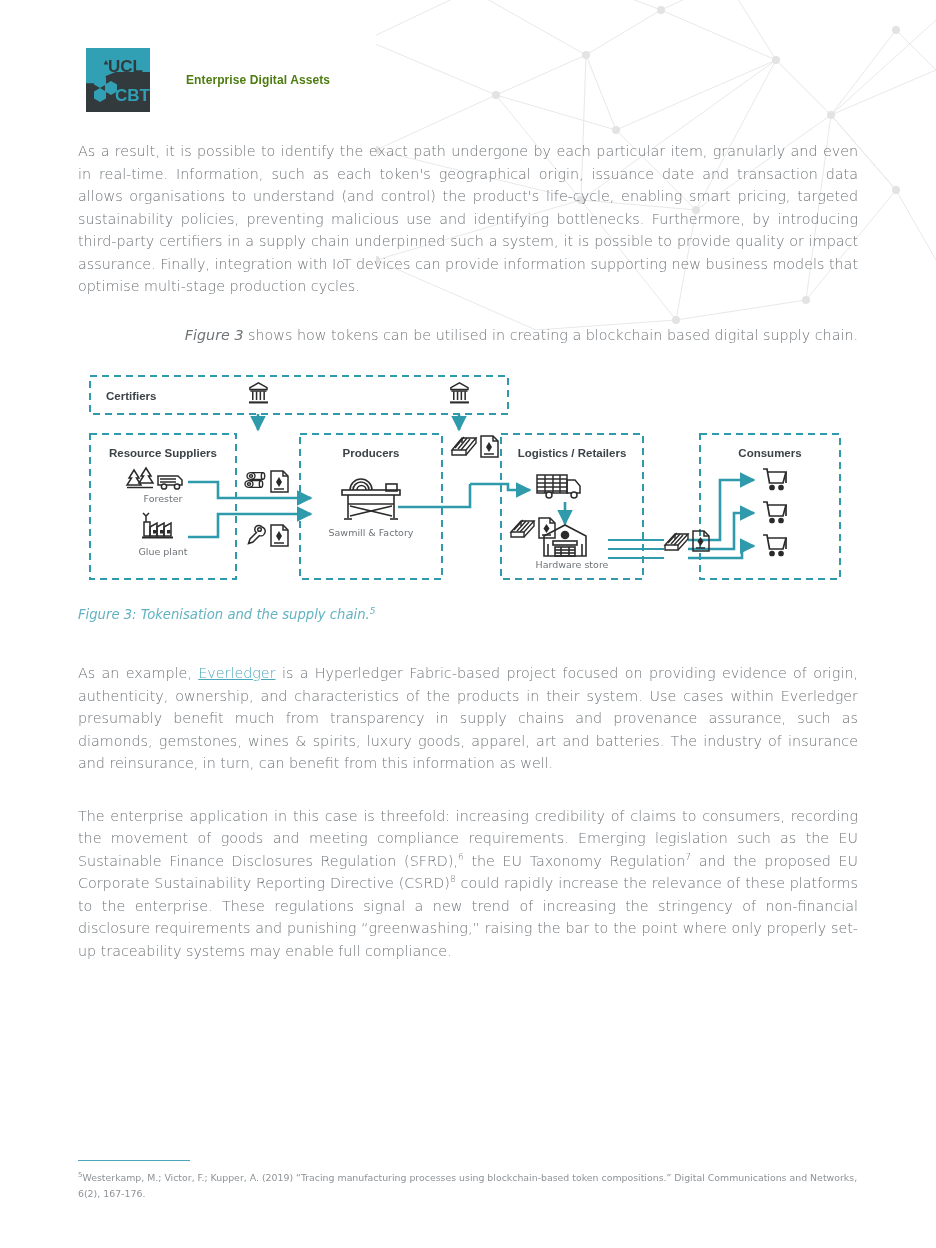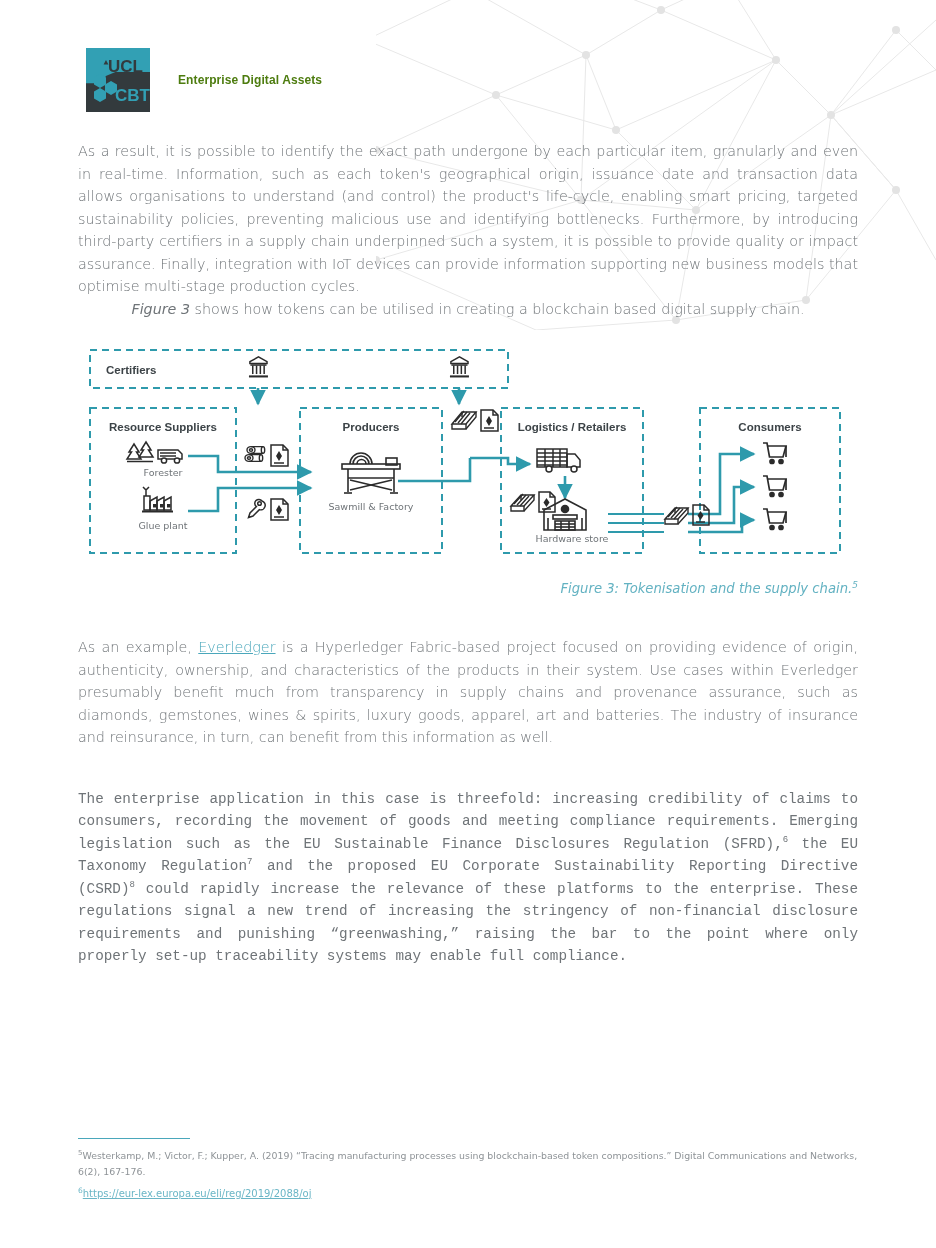--- a/index.html
+++ b/index.html
@@ -33,21 +33,21 @@
     height: 1248px;
     padding: 0 78px;
   }
 
   
   .doc-header {
     display: flex;
     align-items: center;
     padding-top: 48px;
     padding-left: 8px;
-    gap: 28px;
+    gap: 36px;
   }
   .logo-mark {
     position: relative;
     width: 64px; height: 64px;
     background: #32A0B4;
     flex: 0 0 auto;
     overflow: hidden;
   }
   .logo-mark .lower {
     position: absolute;
@@ -67,37 +67,37 @@
   
   .para {
     color: #6f7478;
     font-size: 14.3px;
     line-height: 22.5px;
     text-align: justify;
     font-family: "DejaVu Sans", sans-serif;
     font-weight: 300;
   }
   #para-intro { margin-top: 28px; }
-  #para-figure-lead { text-align: center; }
+  #para-figure-lead { margin-top: 26px; text-align: right; }
   #para-everledger { margin-top: 40px; }
-  #para-enterprise { margin-top: 39px; font-family: Liberation Mono, monospace; }
+  #para-enterprise { margin-top: 30px; }
 
   .ital { font-style: italic; }
   .link {
     color: #4aa7bb;
     text-decoration: underline;
   }
   sup { font-size: 9px; vertical-align: super; line-height: 0; }
 
   
   .figure-wrap { margin-top: 26px; }
   #supply-chain-diagram { display: block; }
   .figure-caption {
     margin-top: 10px;
-    text-align: right;
+    text-align: left;
     font-style: italic;
     font-size: 13.2px;
     color: #63b2c2;
     font-family: "DejaVu Sans", sans-serif;
   }
 
   
   .footnotes {
     position: absolute;
     left: 78px;
@@ -427,18 +427,17 @@
 
   <p class="para" id="para-everledger"><span>As an example, </span><a class="link" href="#">Everledger</a><span> is a Hyperledger Fabric-based project focused on providing evidence of origin, authenticity, ownership, and characteristics of the products in their system. Use cases within Everledger presumably benefit much from transparency in supply chains and provenance assurance, such as diamonds, gemstones, wines &amp; spirits, luxury goods, apparel, art and batteries. The industry of insurance and reinsurance, in turn, can benefit from this information as well.</span></p>
 
   <p class="para" id="para-enterprise"><span>The enterprise application in this case is threefold: increasing credibility of claims to consumers, recording the movement of goods and meeting compliance requirements. Emerging legislation such as the EU Sustainable Finance Disclosures Regulation (SFRD),</span><sup>6</sup><span> the EU Taxonomy Regulation</span><sup>7</sup><span> and the proposed EU Corporate Sustainability Reporting Directive (CSRD)</span><sup>8</sup><span> could rapidly increase the relevance of these platforms to the enterprise. These regulations signal a new trend of increasing the stringency of non-financial disclosure requirements and punishing “greenwashing,” raising the bar to the point where only properly set-up traceability systems may enable full compliance.</span></p>
 
   <div class="footnotes">
     <div class="footnote-rule"></div>
 
     <div class="footnote"><span class="fn-num">5</span><span>Westerkamp, M.; Victor, F.; Kupper, A. (2019) “Tracing manufacturing processes using blockchain-based token compositions.” Digital Communications and Networks, 6(2), 167-176.</span></div>
 
-    <div class="footnote-link"><span class="fn-num">6</span><span>https://eur-lex.europa.eu/eli/reg/2019/2088/oj</span></div>
 
 
   </div>
 
 </div>
 
 </body></html>

